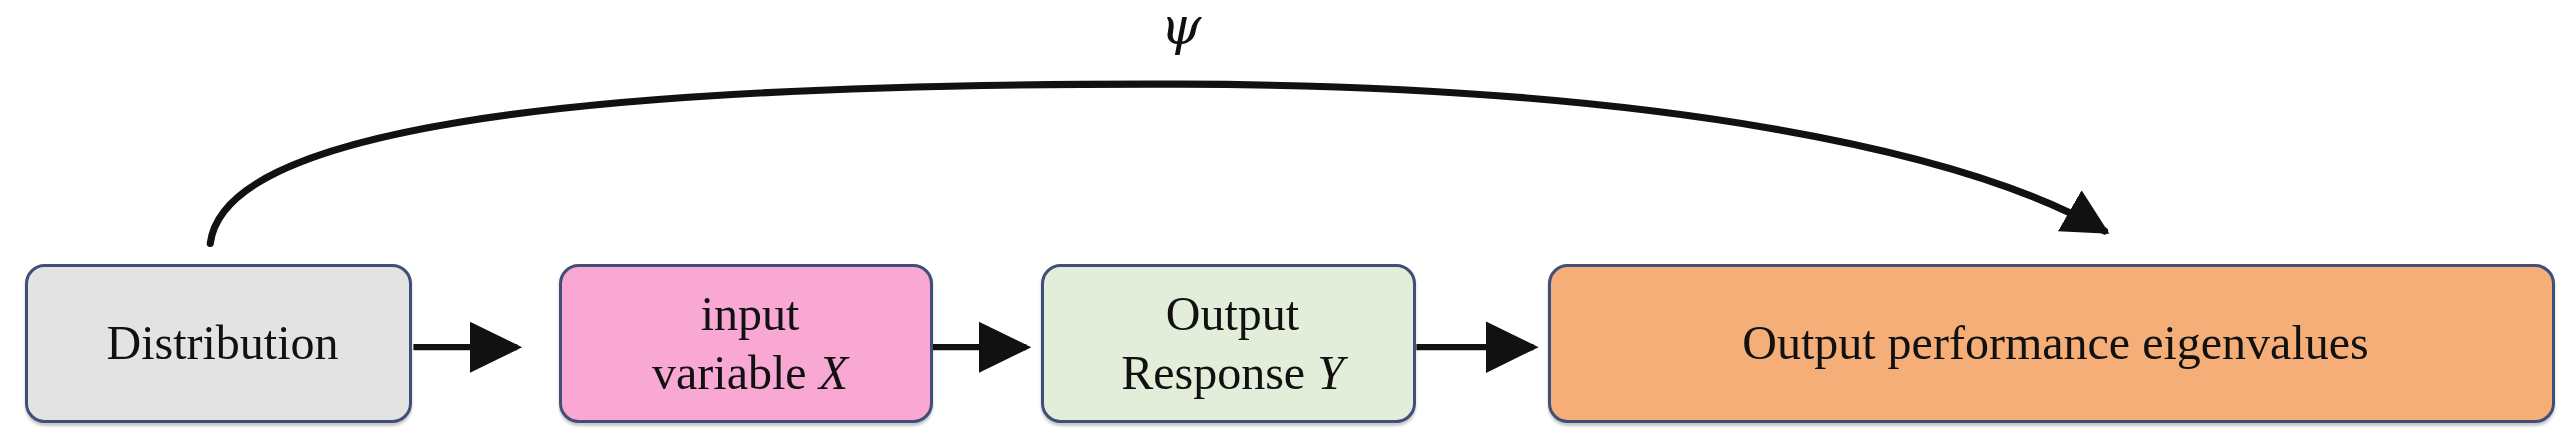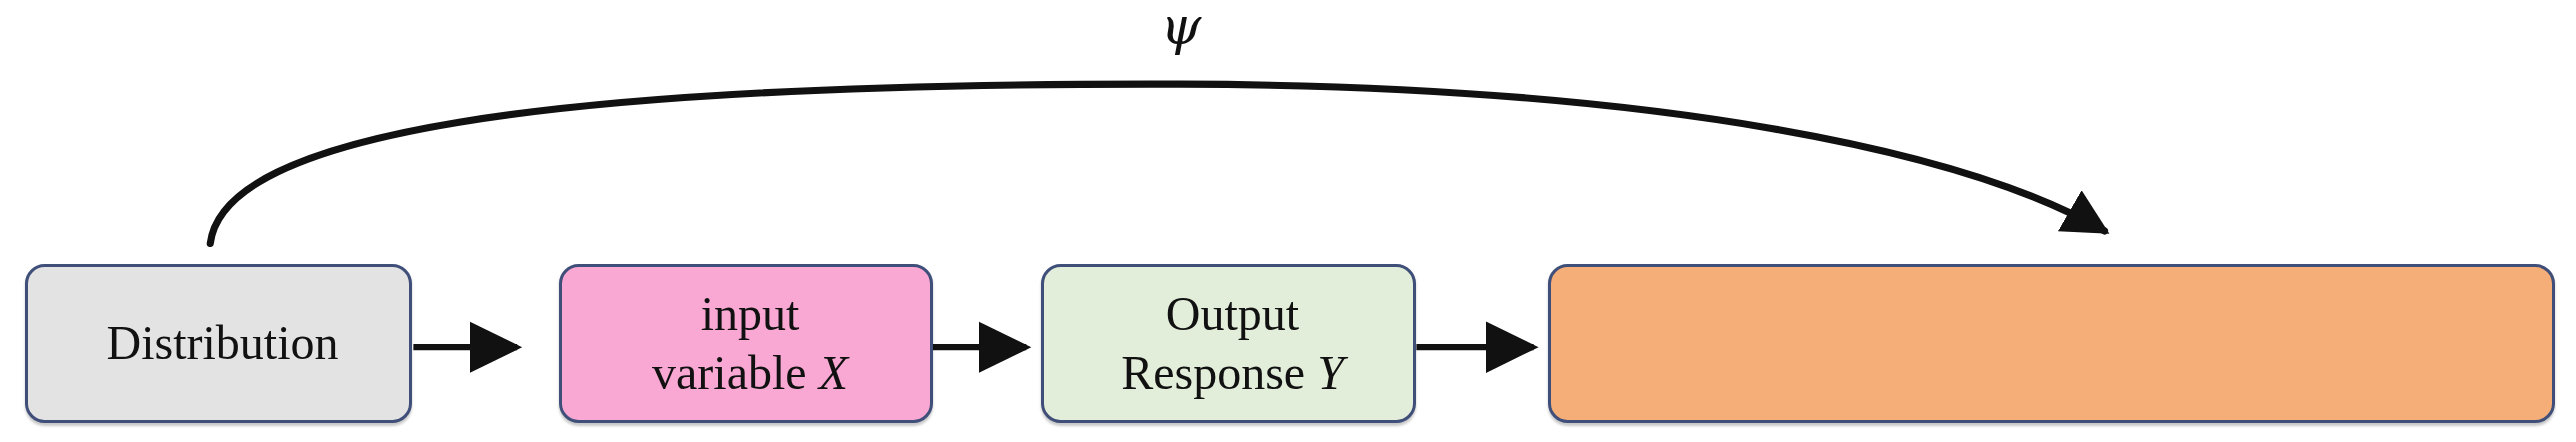--- a/index.html
+++ b/index.html
@@ -134,16 +134,17 @@
     <span class="line">input</span>
     <span class="line">variable <span class="ital">X</span></span>
   </div>
 
   <div class="flow-box" id="box-response">
     <span class="line">Output</span>
     <span class="line">Response <span class="ital">Y</span></span>
   </div>
 
   <div class="flow-box" id="box-eigenvalues">
+    <span class="line">Output performance eigenvalues</span>
   </div>
 
 </div>
 
 
 </body></html>

